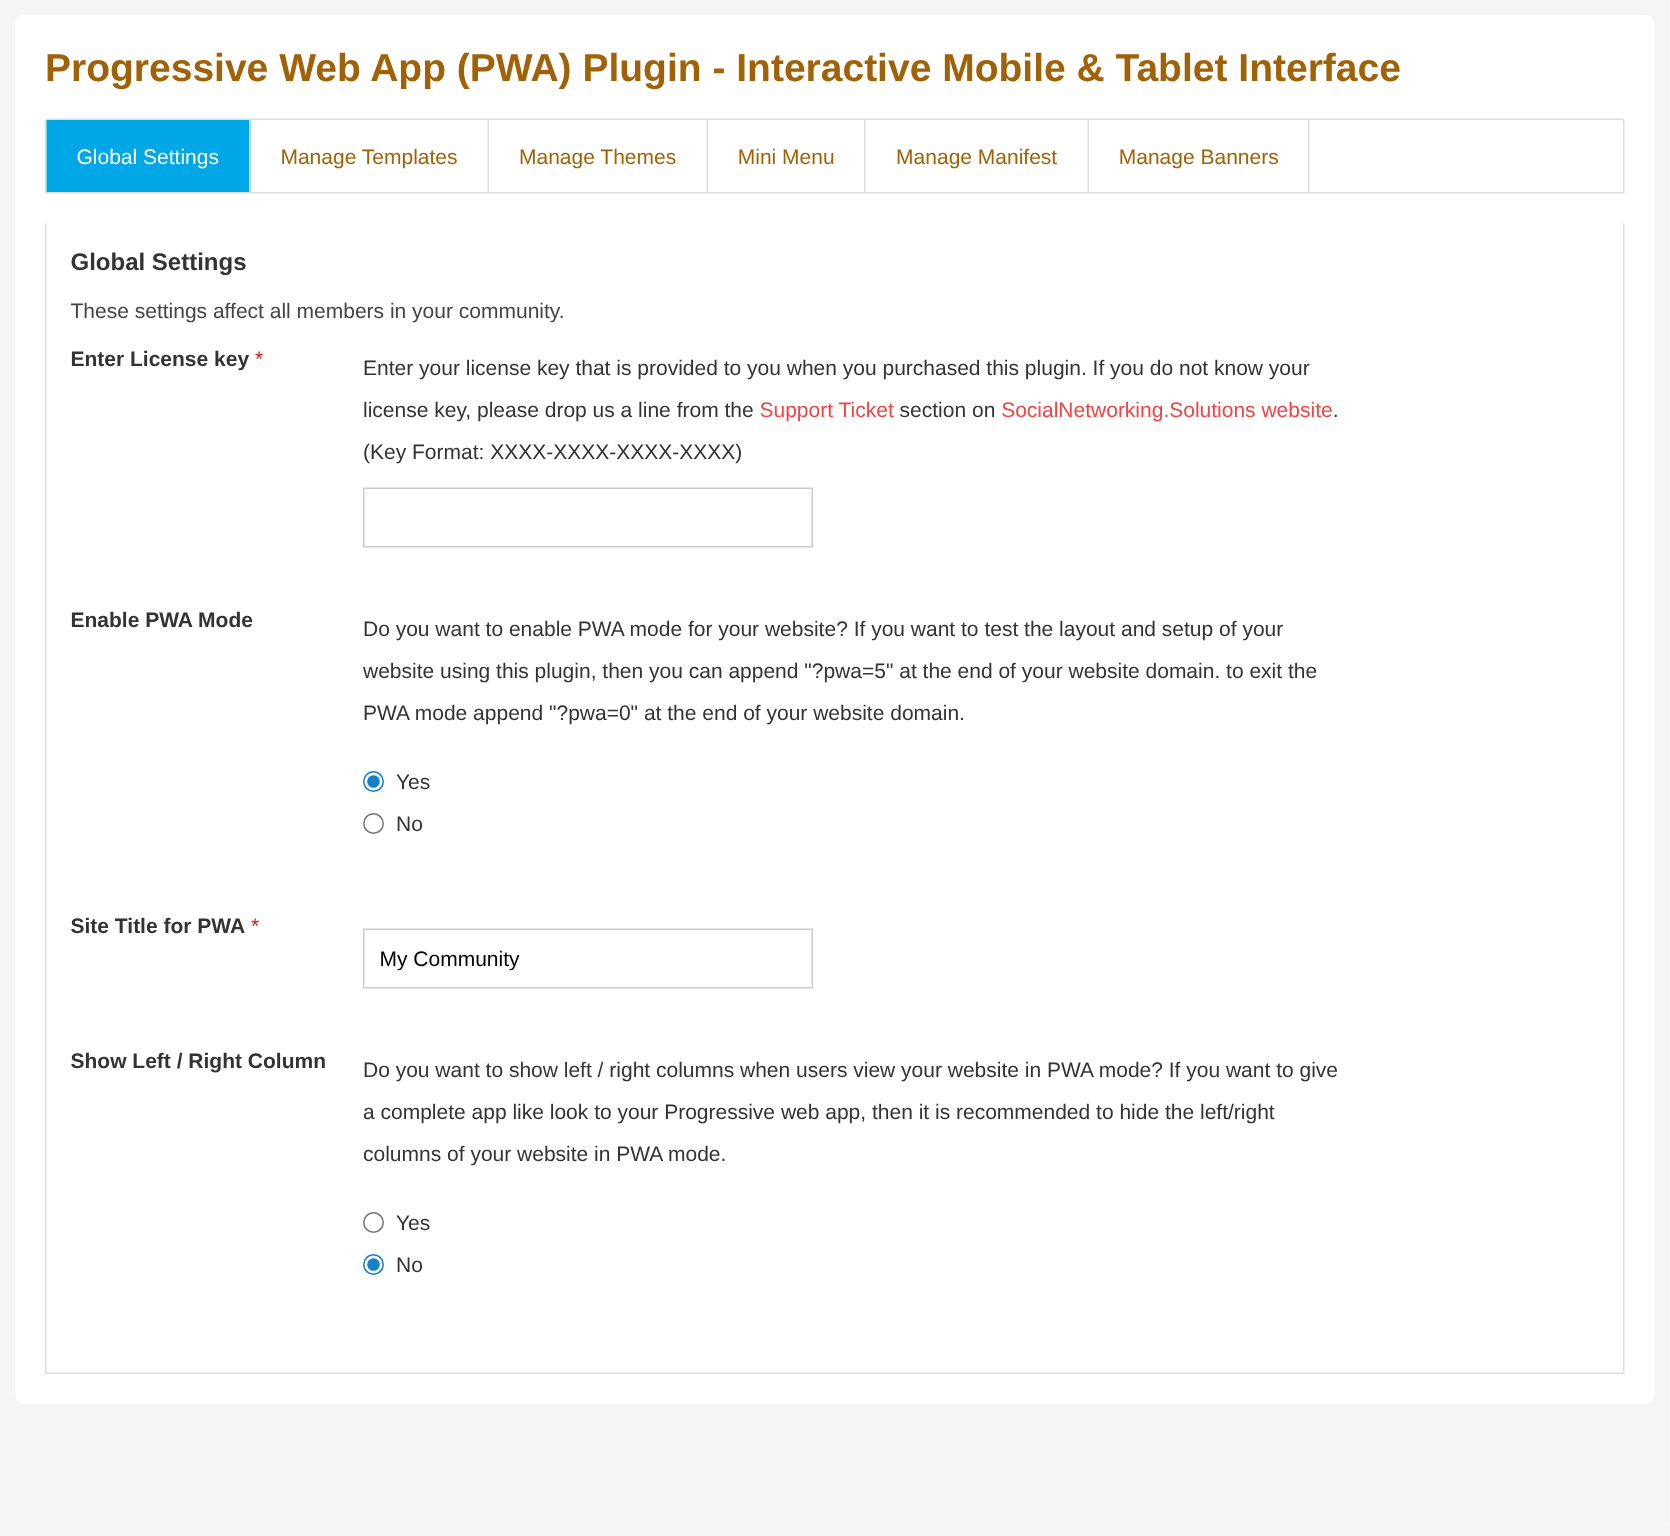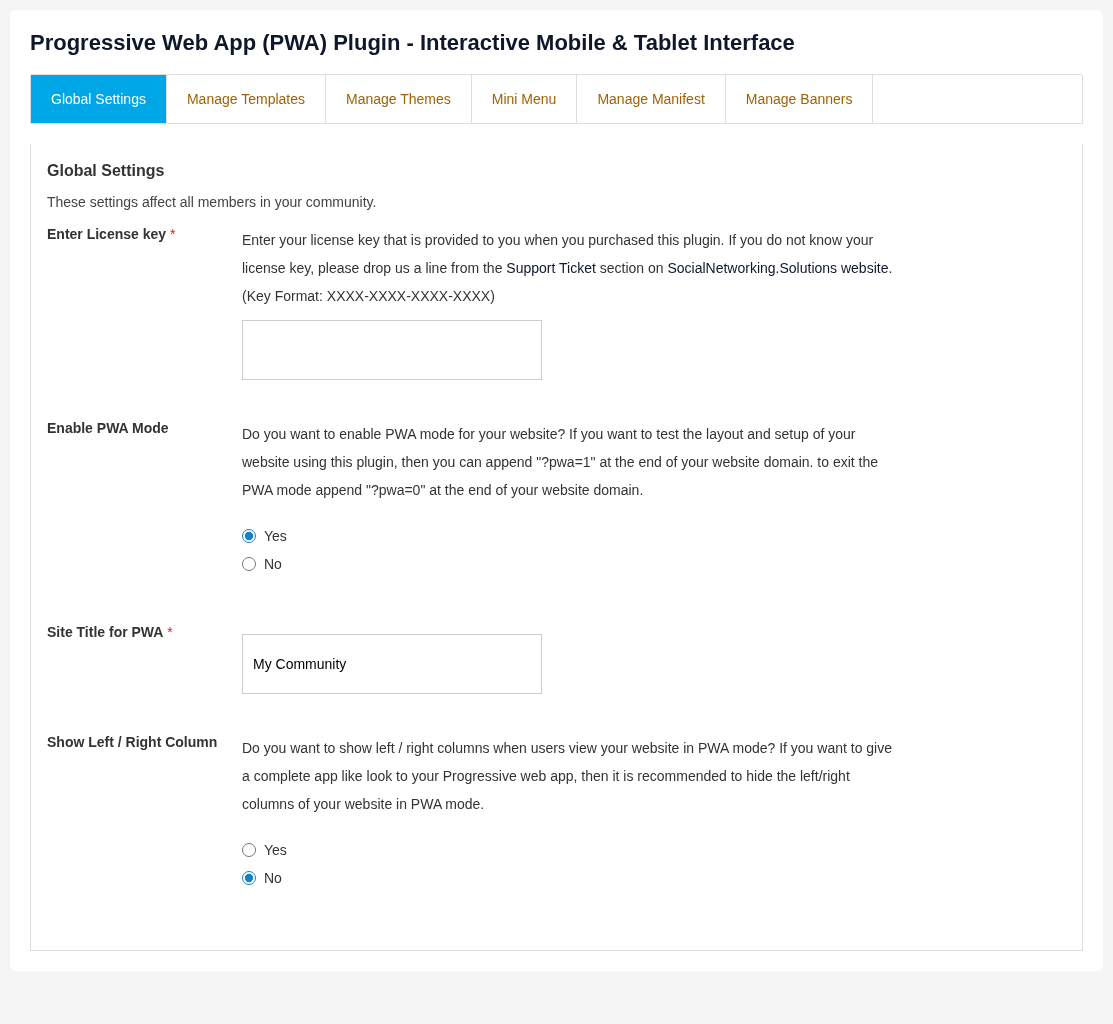--- a/index.html
+++ b/index.html
@@ -9,23 +9,23 @@
   color: #333;
   background: #f5f5f5;
   padding: 10px;
 }
 .page {
   background: #fff;
   padding: 20px;
   border-radius: 6px;
 }
 h2.page-title {
-  font-size: 22px;
+  font-size: 26px;
   font-weight: bold;
-  color: #0f172a;
+  color: #a16207;
   margin-bottom: 18px;
 }
 .tabs {
   display: flex;
   border: 1px solid #ddd;
   border-radius: 2px 2px 0 0;
 }
 .tab {
   padding: 16px 20px;
   border-right: 1px solid #ddd;
@@ -69,24 +69,24 @@
 }
 .required { color: #d02020; }
 .field-col {
   flex: 1;
   max-width: 660px;
 }
 .field-desc {
   line-height: 2;
   color: #333;
 }
-.field-desc a { color: #0f172a; text-decoration: none; }
+.field-desc a { color: #ef4444; text-decoration: none; }
 input[type="text"] {
   width: 300px;
-  height: 60px;
+  height: 40px;
   padding: 6px 10px;
   border: 1px solid #ccc;
   font-size: 14px;
   margin-top: 10px;
   font-family: inherit;
 }
 .radio-group { margin-top: 24px; }
 .radio-item {
   display: flex;
   align-items: center;
@@ -140,21 +140,21 @@
         </div>
         <input type="text" value="" style="">
       </div>
     </div>
 
     <div class="form-row">
       <div class="label-col">
         <span class="field-label">Enable PWA Mode</span>
       </div>
       <div class="field-col">
-        <div class="field-desc">Do you want to enable PWA mode for your website? If you want to test the layout and setup of your website using this plugin, then you can append "?pwa=1" at the end of your website domain. to exit the PWA mode append "?pwa=0" at the end of your website domain.</div>
+        <div class="field-desc">Do you want to enable PWA mode for your website? If you want to test the layout and setup of your website using this plugin, then you can append "?pwa=5" at the end of your website domain. to exit the PWA mode append "?pwa=0" at the end of your website domain.</div>
         <div class="radio-group">
           <label class="radio-item">
             <input type="radio" name="pwa_mode" checked="" style="">
             <span>Yes</span>
           </label>
           <label class="radio-item">
             <input type="radio" name="pwa_mode" style="">
             <span>No</span>
           </label>
         </div>

